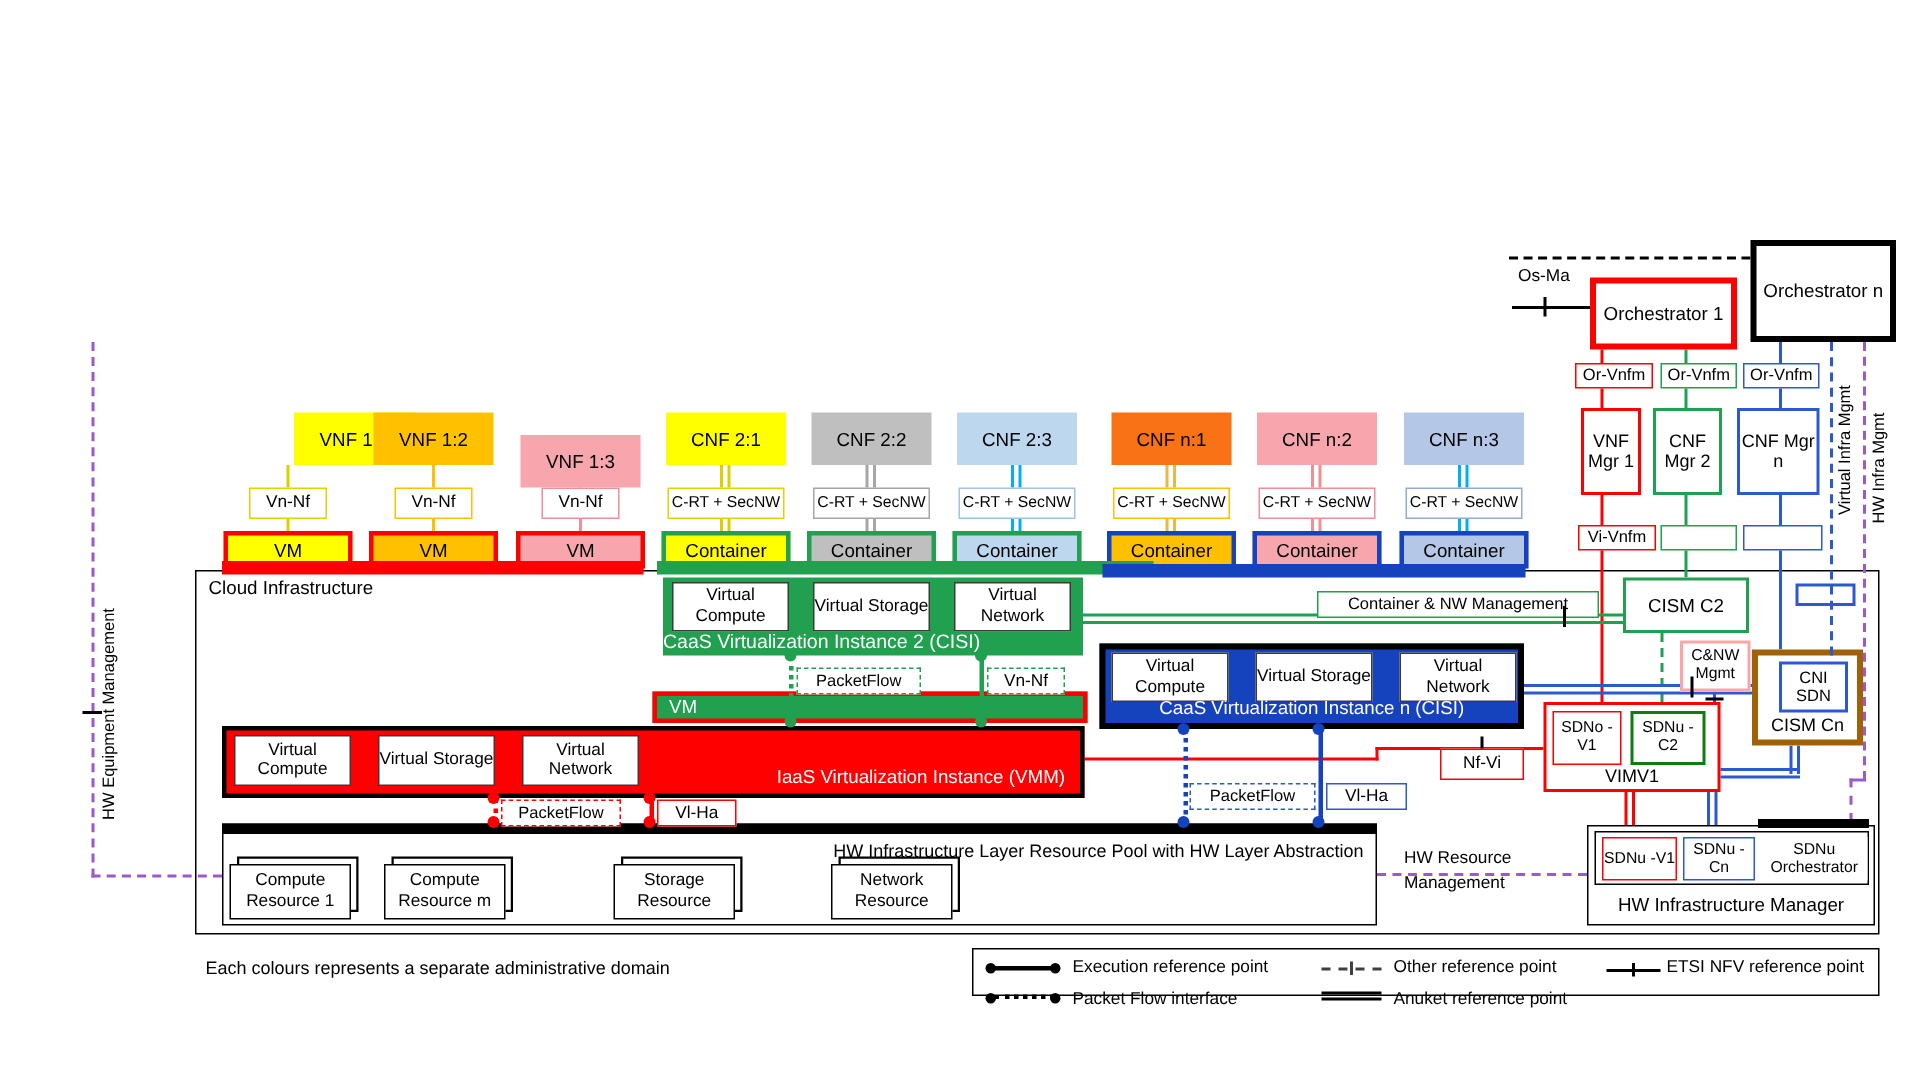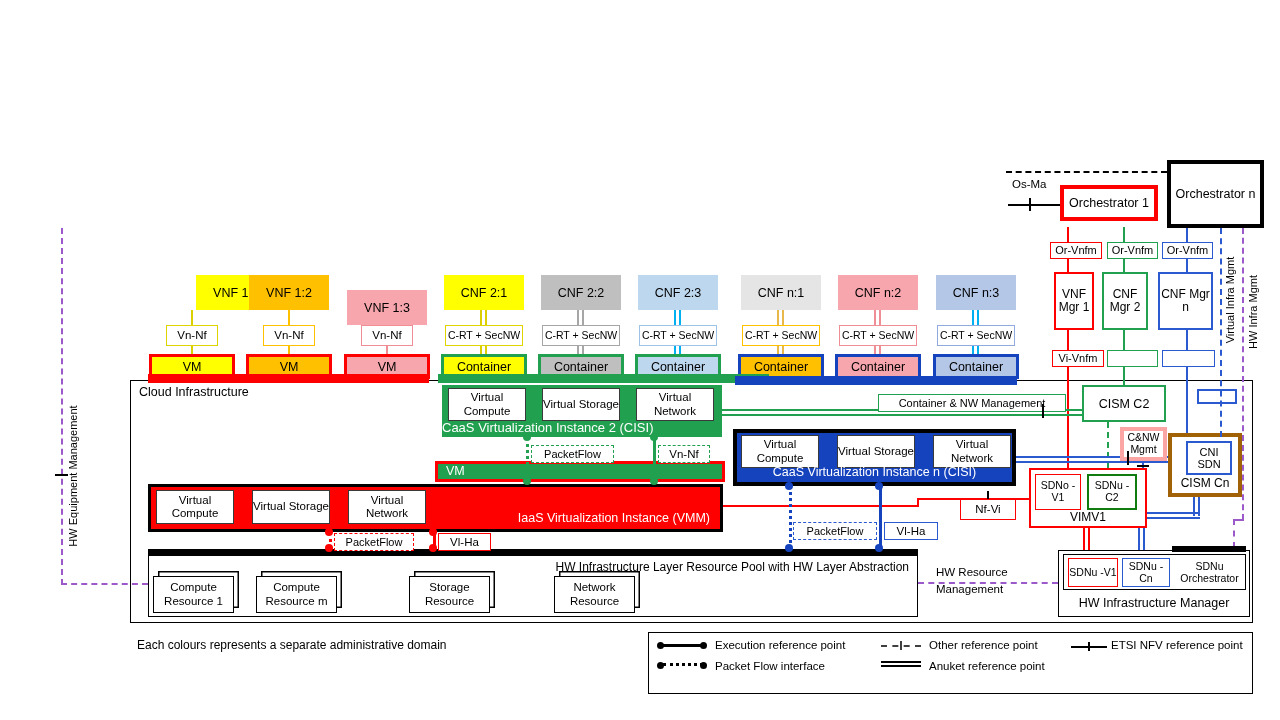--- a/index.html
+++ b/index.html
@@ -29,21 +29,21 @@
 </style>
 </head>
 <body>
 
 <div id="canvas">
 
   <div class="line" style="left:1006px;top:171px;width:161px;border-top:2px dashed #000"></div>
   <div class="lbl" style="left:1012px;top:178px;font-size:11.5px">Os-Ma</div>
   <div class="line" style="left:1008px;top:204px;width:52px;height:2px;background:#000"></div>
   <div class="tick" style="left:1029px;top:198px;width:2px;height:13px"></div>
-  <div class="box" style="left:1060px;top:185px;width:98px;height:36px;border:4px solid #FF0000;font-size:12.5px">Orchestrator 1</div>
+  <div class="box" style="left:1060px;top:185px;width:98px;height:48px;border:4px solid #FF0000;font-size:12.5px">Orchestrator 1</div>
   <div class="box" style="left:1167px;top:160px;width:97px;height:68px;border:4px solid #000;font-size:12.5px">Orchestrator n</div>
 
   <div class="line z1" style="left:1067px;top:227px;width:2px;height:241px;background:#FF0000"></div>
   <div class="line z1" style="left:1123px;top:227px;width:2px;height:158px;background:#21A04F"></div>
   <div class="line z1" style="left:1186px;top:228px;width:2px;height:205px;background:#2B59D0"></div>
 
   <div class="box" style="left:1050px;top:242px;width:52px;height:17px;border:1.5px solid #FF0000;font-size:11px">Or-Vnfm</div>
   <div class="box" style="left:1107px;top:242px;width:51px;height:17px;border:1.5px solid #21A04F;font-size:11px">Or-Vnfm</div>
   <div class="box" style="left:1162px;top:242px;width:51px;height:17px;border:1.5px solid #2B59D0;font-size:11px">Or-Vnfm</div>
 
@@ -99,21 +99,21 @@
     <div class="box iface ifc" style="border-color: rgb(166, 166, 166);">C-RT + SecNW</div>
     <div class="box runtime" style="background: rgb(191, 191, 191); border-color: rgb(33, 160, 79);">Container</div>
   </div>
   <div class="nfcol" style="left:635px">
     <div class="box nfbox" style="background: rgb(189, 215, 238);">CNF 2:3</div>
     <div class="conn d" style="border-color: rgb(0, 176, 240);"></div>
     <div class="box iface ifc" style="border-color: rgb(157, 195, 230);">C-RT + SecNW</div>
     <div class="box runtime" style="background: rgb(189, 215, 238); border-color: rgb(33, 160, 79);">Container</div>
   </div>
   <div class="nfcol" style="left:738px">
-    <div class="box nfbox" style="background: #e5e5e5;">CNF n:1</div>
+    <div class="box nfbox" style="background: #f97316;">CNF n:1</div>
     <div class="conn d" style="border-color: rgb(232, 184, 75);"></div>
     <div class="box iface ifc" style="border-color: rgb(255, 192, 0);">C-RT + SecNW</div>
     <div class="box runtime" style="background: rgb(255, 192, 0); border-color: rgb(21, 67, 190);">Container</div>
   </div>
   <div class="nfcol" style="left:835px">
     <div class="box nfbox" style="background: rgb(246, 166, 172);">CNF n:2</div>
     <div class="conn d" style="border-color: rgb(240, 142, 150);"></div>
     <div class="box iface ifc" style="border-color: rgb(240, 142, 150);">C-RT + SecNW</div>
     <div class="box runtime" style="background: rgb(246, 166, 172); border-color: rgb(21, 67, 190);">Container</div>
   </div>
@@ -191,21 +191,21 @@
   <div class="box z5" style="left:960px;top:499px;width:56px;height:21px;border:1.5px solid #FF0000;font-size:11.5px;z-index:5">Nf-Vi</div>
 
   <div class="a" style="left:1029px;top:468px;width:118px;height:60px;background:#fff;border:2px solid #FF0000;z-index:3">
     <div class="box" style="left:4px;top:4px;width:46px;height:36px;border:1.5px solid #FF0000;font-size:10.5px">SDNo -V1</div>
     <div class="box" style="left:56px;top:4px;width:50px;height:36px;border:2px solid #107C10;font-size:10.5px">SDNu -C2</div>
     <div class="lbl" style="left:0;bottom:2px;width:100%;text-align:center;font-size:12px">VIMV1</div>
   </div>
 
   <div class="box" style="left:1082px;top:385px;width:84px;height:37px;border:2px solid #21A04F;font-size:12.5px">CISM C2</div>
   <div class="line" style="left:1107px;top:422px;height:46px;border-left:2px dashed #21A04F"></div>
-  <div class="box" style="left:1120px;top:427px;width:47px;height:34px;border:4px solid #fca5a5;font-size:10.5px">C&amp;NW Mgmt</div>
+  <div class="box" style="left:1120px;top:427px;width:47px;height:34px;border:2px solid #fca5a5;font-size:10.5px">C&amp;NW Mgmt</div>
   <div class="line" style="left:1142px;top:461px;width:2px;height:10px;background:#2B59D0"></div>
   <div class="tick" style="left:1137px;top:465px;width:12px;height:2px"></div>
   <div class="line" style="left:1016px;top:456px;width:152px;height:7px;border-top:2px solid #2B59D0;border-bottom:2px solid #2B59D0"></div>
   <div class="tick" style="left:1127px;top:451px;width:2px;height:14px"></div>
   <div class="a" style="left:1168px;top:433px;width:74px;height:64px;background:#fff;border:4px solid #a16207;z-index:3">
     <div class="box" style="left:14px;top:4px;width:46px;height:34px;border:2px solid #2B59D0;font-size:11px">CNI SDN</div>
     <div class="lbl" style="left:0;bottom:3px;width:100%;text-align:center;font-size:12px">CISM Cn</div>
   </div>
   <div class="box" style="left:1197px;top:389px;width:40px;height:15px;border:2px solid #2B59D0"></div>
 
@@ -231,21 +231,21 @@
       <div class="box" style="left:4px;top:3px;width:50px;height:29px;border:1.5px solid #FF0000;font-size:10.5px">SDNu -V1</div>
       <div class="box" style="left:58px;top:3px;width:48px;height:29px;border:1.5px solid #2B59D0;font-size:10.5px">SDNu -Cn</div>
       <div class="box" style="left:110px;top:3px;width:71px;height:29px;border:none;font-size:10.5px">SDNu Orchestrator</div>
     </div>
     <div class="lbl" style="left:0;bottom:5px;width:100%;text-align:center;font-size:12.5px">HW Infrastructure Manager</div>
   </div>
   <div class="line z6" style="left:1172px;top:546px;width:74px;height:6px;background:#000"></div>
 
   <div class="lbl" style="left:137px;top:638px;font-size:12px">Each colours represents a separate administrative domain</div>
 
-  <div class="a" style="left:648px;top:632px;width:605px;height:62px;border:1.5px solid #000;z-index:3">
+  <div class="a" style="left:648px;top:632px;width:605px;height:32px;border:1.5px solid #000;z-index:3">
     <div class="line" style="left:12px;top:11px;width:42px;height:3px;background:#000"></div>
     <div class="sdot" style="left:8px;top:9px"></div>
     <div class="sdot" style="left:51px;top:9px"></div>
     <div class="lbl" style="left:66px;top:6px;font-size:11.5px">Execution reference point</div>
     <div class="line" style="left:14px;top:30px;width:40px;border-top:3px dotted #000"></div>
     <div class="sdot" style="left:8px;top:29px"></div>
     <div class="sdot" style="left:51px;top:29px"></div>
     <div class="lbl" style="left:66px;top:27px;font-size:11.5px">Packet Flow interface</div>
     <div class="line" style="left:232px;top:12px;width:40px;border-top:2px dashed #404040"></div>
     <div class="tick" style="left:251px;top:8px;width:2px;height:9px;background:#404040"></div>

